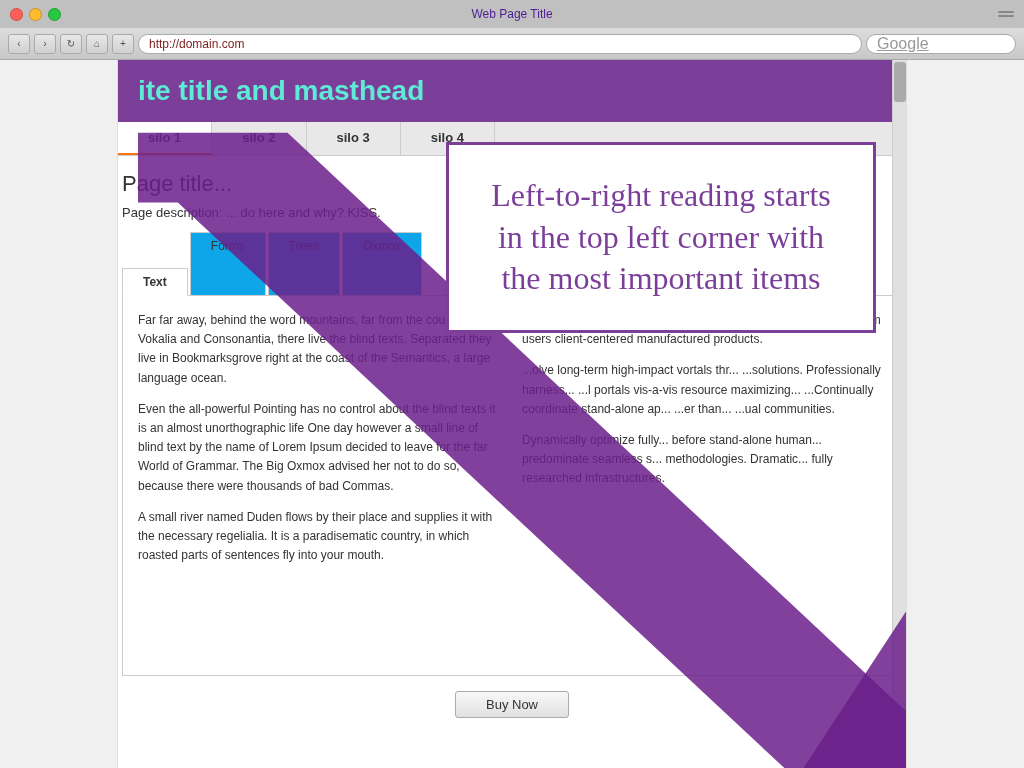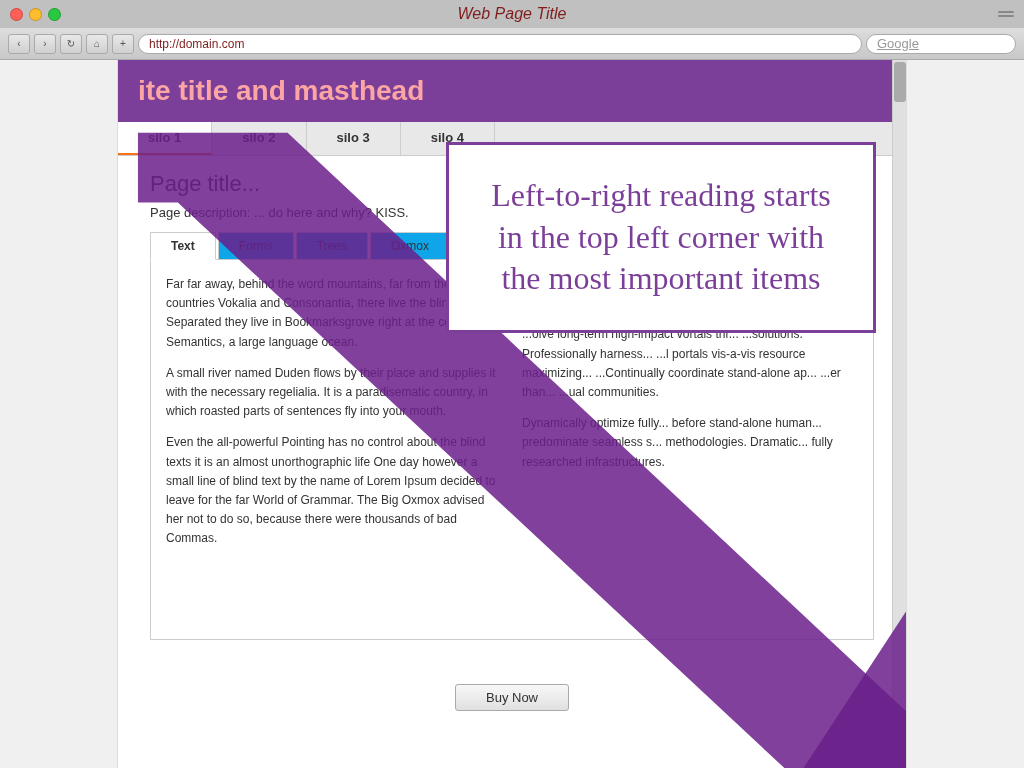--- a/index.html
+++ b/index.html
@@ -31,23 +31,22 @@
       width: 13px;
       height: 13px;
       border-radius: 50%;
       border: 1px solid rgba(0,0,0,0.2);
     }
     .tl-red { background: #ff5f57; }
     .tl-yellow { background: #febc2e; }
     .tl-green { background: #28c840; }
 
     .window-title {
-      font-size: 16px;
-      color: #7f1d1d;
-      font-style: italic;
+      font-size: 12px;
+      color: #4c1d95;
     }
 
     .resize-icon {
       position: absolute;
       right: 10px;
       width: 16px;
       height: 10px;
       display: flex;
       flex-direction: column;
       gap: 2px;
@@ -97,21 +96,21 @@
       align-items: center;
     }
 
     .search-bar {
       width: 150px;
       height: 20px;
       border: 1px solid #aaa;
       border-radius: 10px;
       background: white;
       padding: 0 10px;
-      font-size: 13px;
+      font-size: 16px;
       color: #999;
       display: flex;
       align-items: center;
       text-decoration: underline;
     }
 
     
     .page-content {
       background: #f0f0f0;
       height: calc(768px - 60px);
@@ -133,21 +132,21 @@
     
     .site-header {
       background: #7c3f99;
       padding: 15px 20px;
       color: white;
     }
 
     .site-title {
       font-size: 28px;
       font-weight: bold;
-      color: #fca5a5;
+      color: #5eead4;
       text-align: right;
     }
 
     
     .site-nav {
       background: #e8e8e8;
       border-bottom: 1px solid #ccc;
       display: flex;
       padding: 0;
     }
@@ -162,21 +161,21 @@
     }
 
     .nav-item:first-child {
       background: #fff;
       font-weight: bold;
       border-bottom: 2px solid #f97316;
     }
 
     
     .main-content {
-      padding: 15px 32px;
+      padding: 15px 4px;
     }
 
     .page-title {
       font-size: 22px;
       color: #333;
       margin-bottom: 8px;
     }
 
     .page-description {
       font-size: 13px;
@@ -200,20 +199,21 @@
       background: #0ea5e9;
       margin-right: 2px;
       color: #333;
     }
 
     .tab.active {
       background: white;
       font-weight: bold;
       border-bottom: 1px solid white;
       margin-bottom: -1px;
+      margin-top: 36px;
     }
 
     
     .content-panel {
       border: 1px solid #ccc;
       border-top: none;
       padding: 15px;
       background: white;
       min-height: 380px;
     }
@@ -240,21 +240,20 @@
     }
 
     .buy-now-btn {
       padding: 5px 30px;
       background: linear-gradient(to bottom, #f8f8f8, #e0e0e0);
       border: 1px solid #aaa;
       border-radius: 3px;
       font-size: 13px;
       cursor: pointer;
       color: #333;
-      margin-top: 29px;
     }
 
     
     .scrollbar {
       position: absolute;
       right: 0;
       top: 0;
       width: 14px;
       height: 100%;
       background: #e0e0e0;
@@ -361,22 +360,22 @@
           <div class="tab active">Text</div>
           <div class="tab">Forms</div>
           <div class="tab">Trees</div>
           <div class="tab">Oxmox</div>
         </div>
 
         <div class="content-panel">
           <div class="content-columns">
             <div class="content-text">
               <p>Far far away, behind the word mountains, far from the countries Vokalia and Consonantia, there live the blind texts. Separated they live in Bookmarksgrove right at the coast of the Semantics, a large language ocean.</p>
+              <p>Even the all-powerful Pointing has no control about the blind texts it is an almost unorthographic life One day however a small line of blind text by the name of Lorem Ipsum decided to leave for the far World of Grammar. The Big Oxmox advised her not to do so, because there were thousands of bad Commas.</p>
               <p>A small river named Duden flows by their place and supplies it with the necessary regelialia. It is a paradisematic country, in which roasted parts of sentences fly into your mouth.</p>
-              <p>Even the all-powerful Pointing has no control about the blind texts it is an almost unorthographic life One day however a small line of blind text by the name of Lorem Ipsum decided to leave for the far World of Grammar. The Big Oxmox advised her not to do so, because there were thousands of bad Commas.</p>
             </div>
             <div class="content-text">
               <p>Complet... wireless... business... llaboratively restore cross-platform users client-centered manufactured products.</p>
               <p>...olve long-term high-impact vortals thr... ...solutions. Professionally harness... ...l portals vis-a-vis resource maximizing... ...Continually coordinate stand-alone ap... ...er than... ...ual communities.</p>
               <p>Dynamically optimize fully... before stand-alone human... predominate seamless s... methodologies. Dramatic... fully researched infrastructures.</p>
             </div>
           </div>
         </div>
 
         <div class="buy-now-wrapper">

